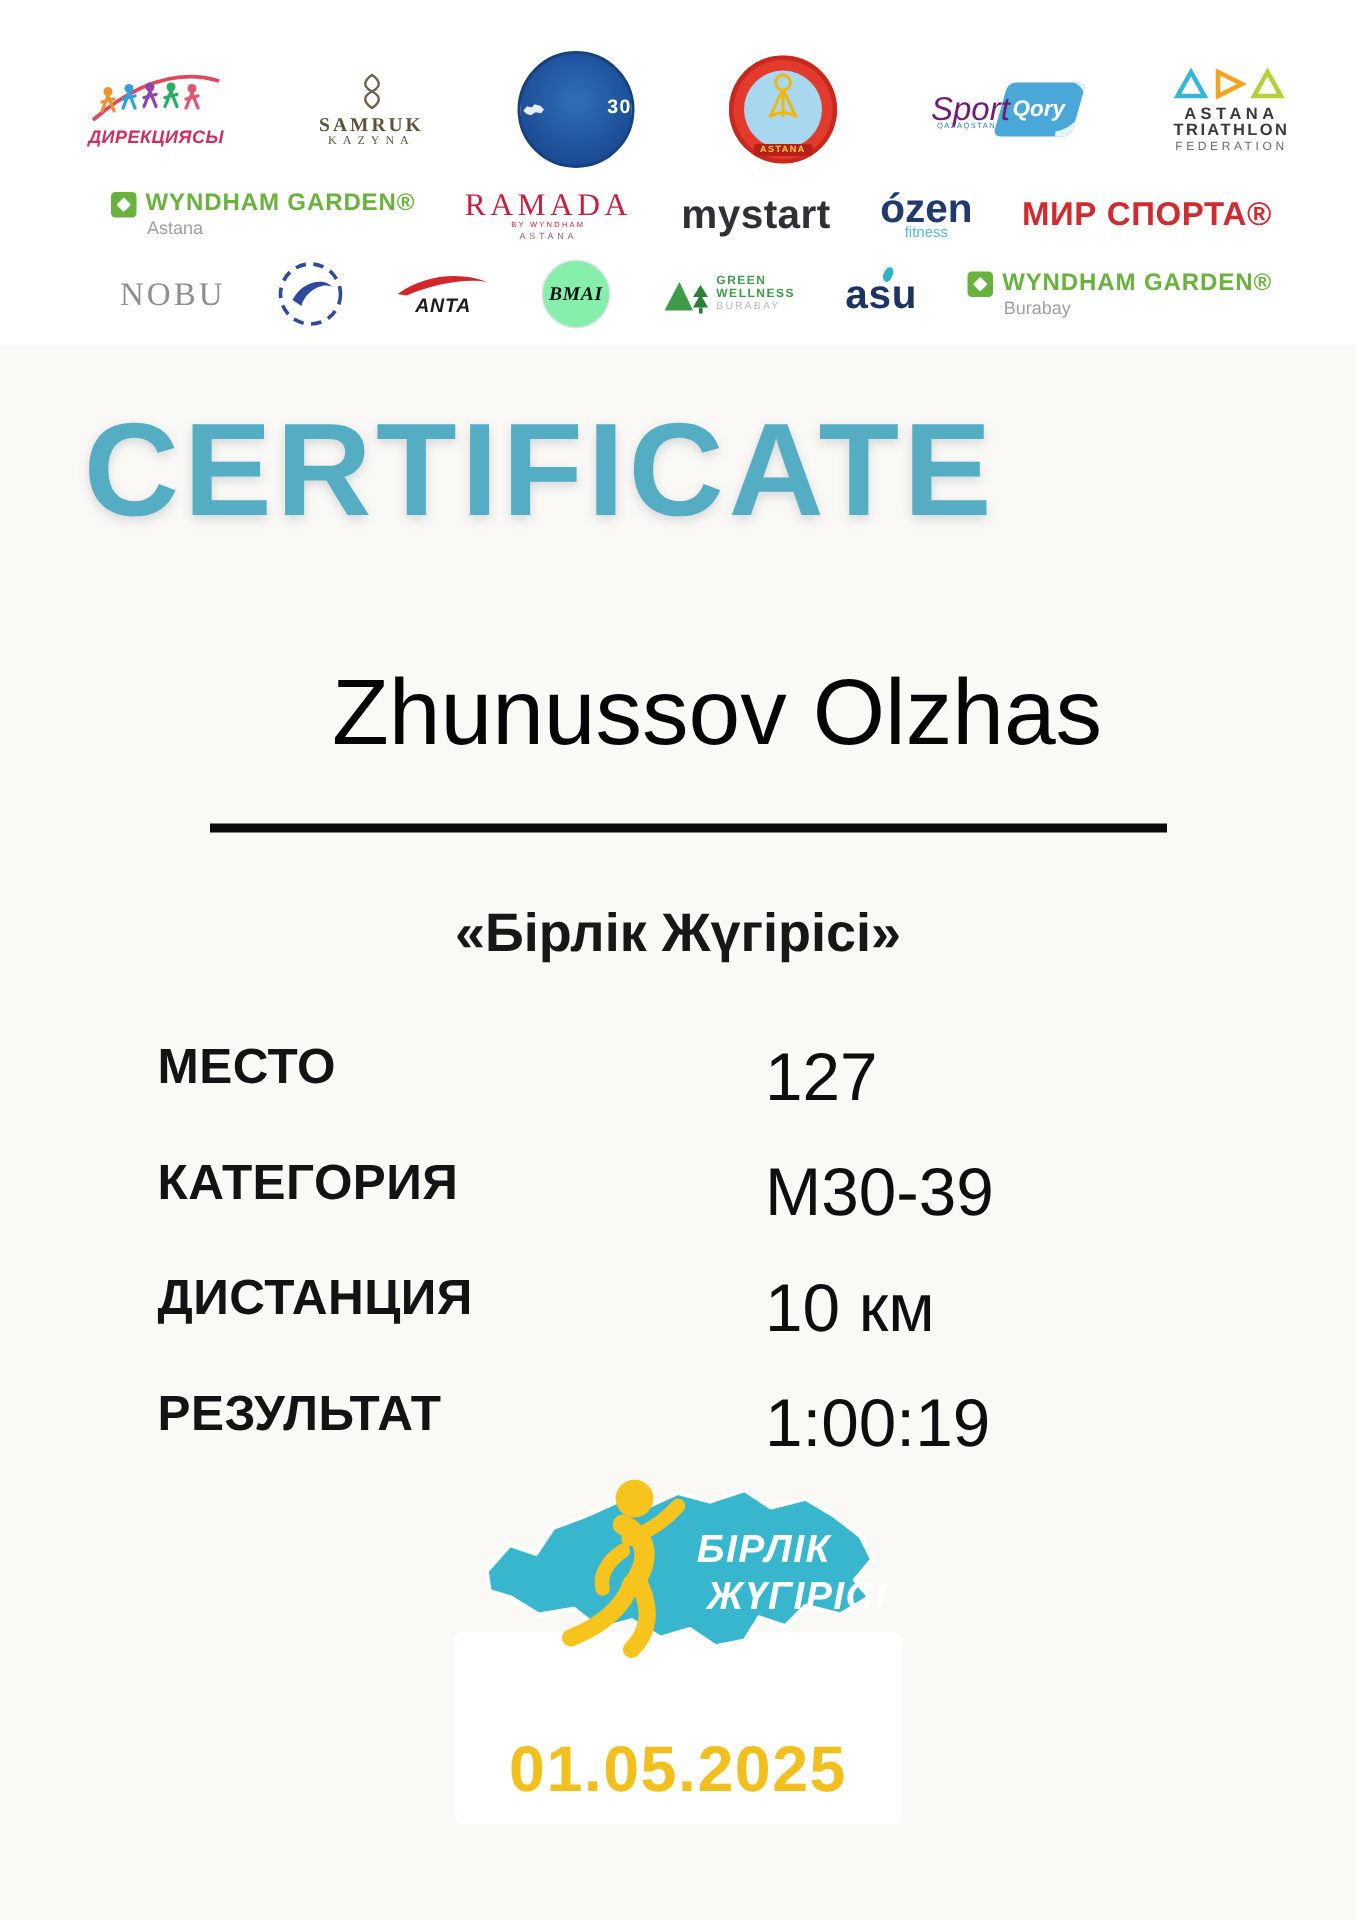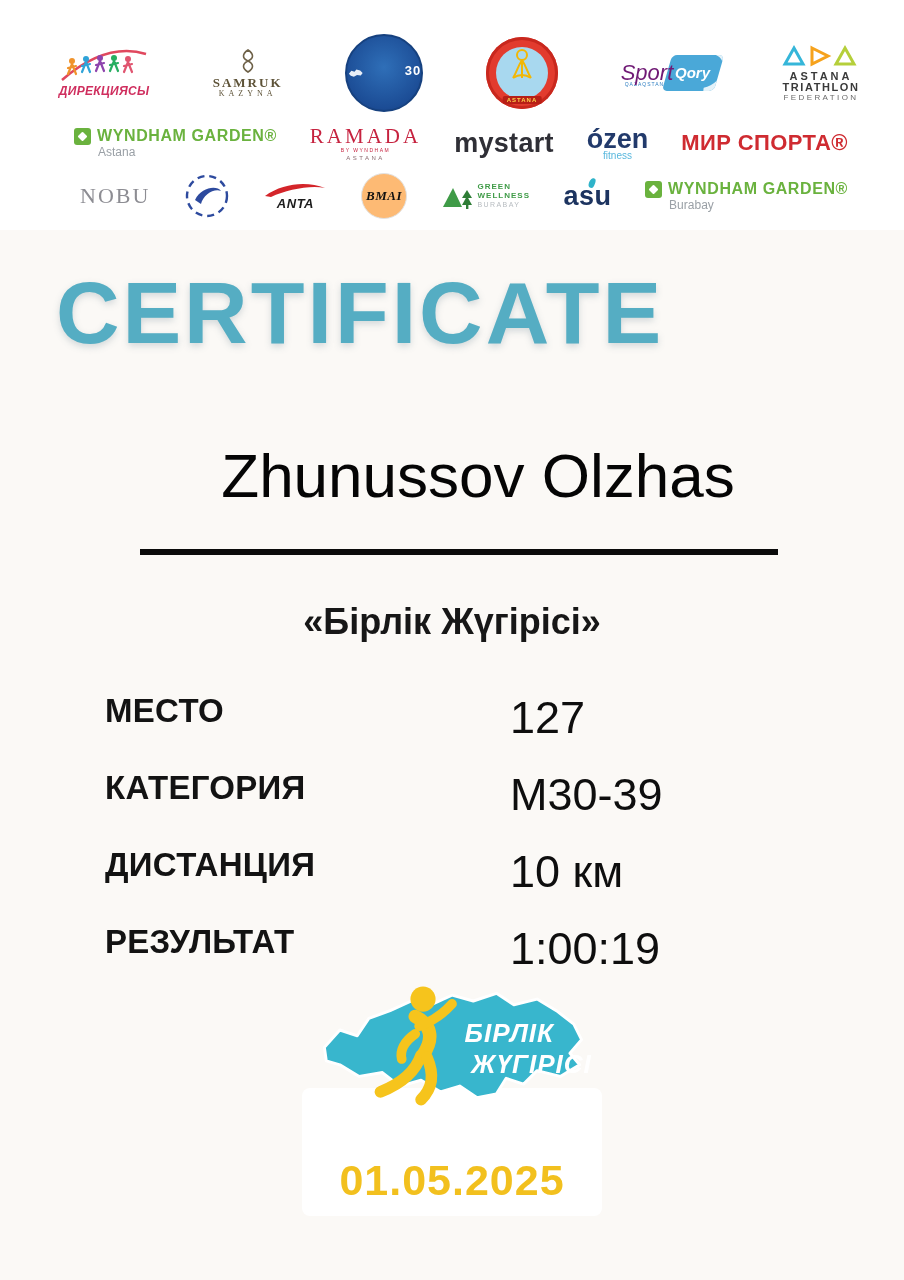--- a/index.html
+++ b/index.html
@@ -58,21 +58,21 @@
 
   .mystart-b { color:#2f2f36; font-weight:800; font-size:27px; letter-spacing:.3px; }
 
   .ozen-b { color:#223a6b; font-weight:800; font-size:27px; }
   .ozen-s { color:#58b7dd; font-size:10px; margin-top:-2px; align-self:center; }
 
   .mir-b { color:#cf2b31; font-weight:800; font-size:22px; letter-spacing:.4px; white-space:nowrap; }
 
   .nobu-b { color:#8d8d93; font-family:"Liberation Serif", serif; font-size:22px; letter-spacing:2px; }
 
-  .bmai-circle { width:46px; height:46px; border-radius:50%; border:1px solid #e2e2e2; background:#fdba74;
+  .bmai-circle { width:46px; height:46px; border-radius:50%; border:1px solid #e2e2e2; background:#86efac;
                  display:flex; align-items:center; justify-content:center; }
   .bmai-b { font-family:"Liberation Serif", serif; font-style:italic; font-weight:700; font-size:13px; color:#111; letter-spacing:.5px; }
 
   .lg-anta { align-items:center; }
   .anta-b { color:#1c1c1c; font-weight:800; font-style:italic; font-size:13px; letter-spacing:.5px; margin-top:-2px; }
 
   .lg-gw { flex-direction:row; gap:5px; align-items:center; }
   .gw-text { display:flex; flex-direction:column; line-height:1.1; }
   .gw-l1,.gw-l2 { font-size:8px; font-weight:700; color:#3f9b47; letter-spacing:1px; }
   .gw-l3 { font-size:7px; color:#b7bcc0; letter-spacing:1.4px; }

